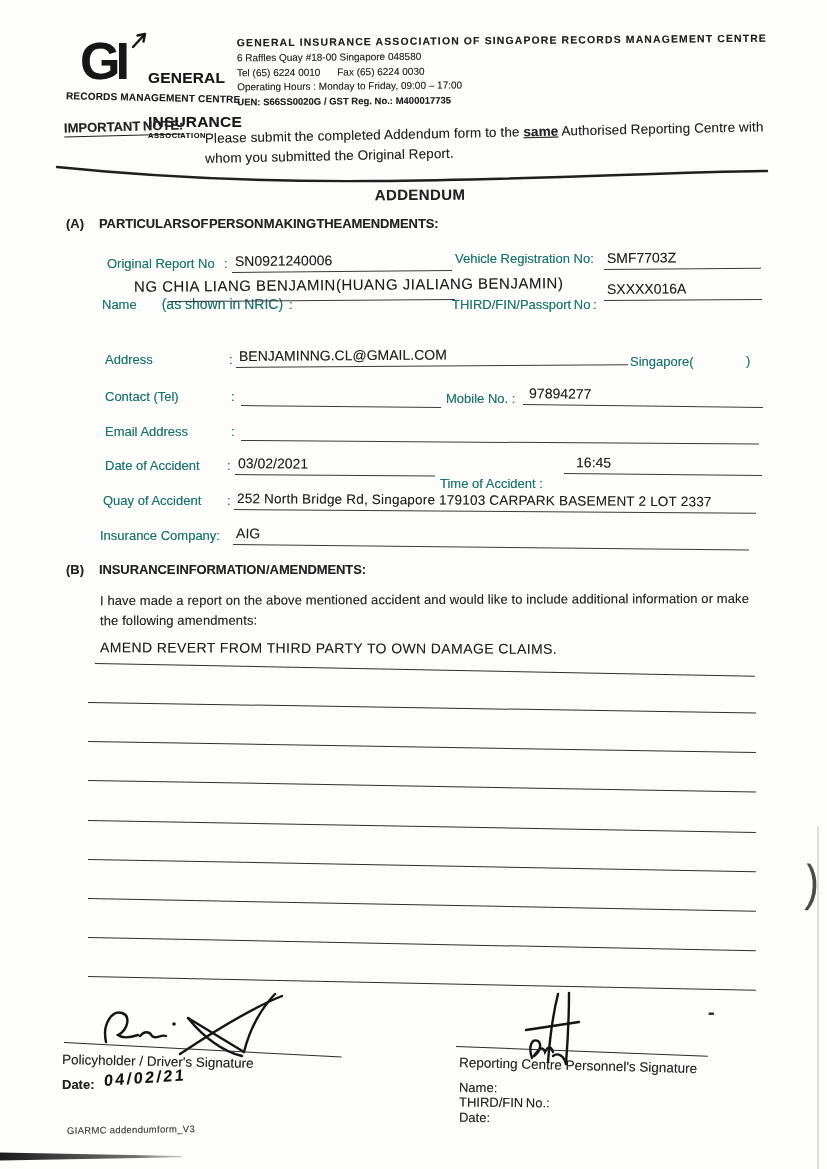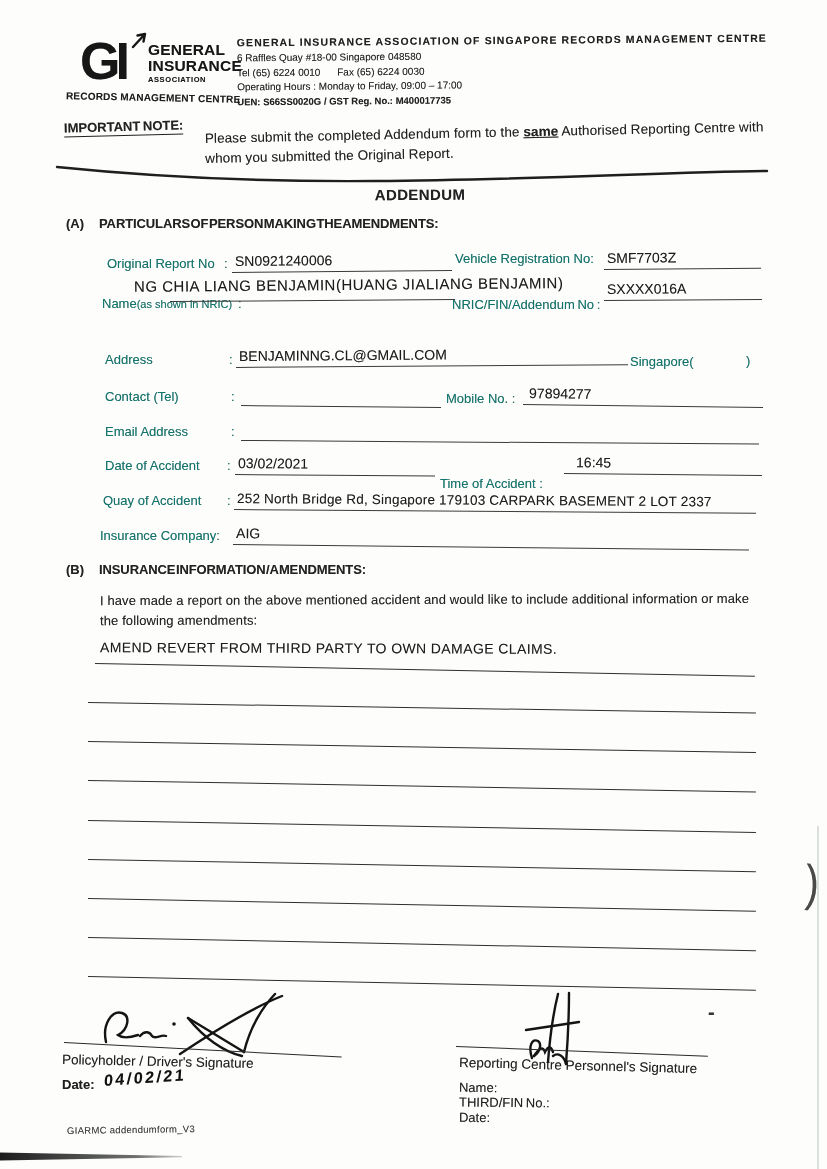--- a/index.html
+++ b/index.html
@@ -6,39 +6,39 @@
   .page{
     position:relative;width:827px;height:1169px;overflow:hidden;
     background:#fdfdfc;color:#222;
     font-family:"Liberation Sans",sans-serif;
     text-shadow:0 0 .4px rgba(40,40,40,.38);
   }
   .abs{position:absolute;white-space:nowrap;}
   
   .gi-mono{position:absolute;left:80px;top:32px;font-size:52px;font-weight:900;letter-spacing:-5px;color:#161616;line-height:58px;}
   .logo-stack{position:absolute;left:148px;top:42px;color:#161616;}
-  .logo-l1{font-size:15.5px;font-weight:900;line-height:16px;letter-spacing:.2px;}
+  .logo-l1{font-size:15.5px;font-weight:900;line-height:16px;letter-spacing:.2px;margin-top:28px;}
   .logo-l3{font-size:7.5px;font-weight:900;letter-spacing:.6px;margin-top:1px;}
   .logo-sub{position:absolute;left:66px;top:92px;font-size:10px;font-weight:700;letter-spacing:.2px;transform:rotate(1.2deg);color:#1d1d1d;}
   .hdr-block{position:absolute;left:237px;top:34px;width:540px;transform:rotate(-.5deg);color:#202020;}
   .hdr-title{font-size:10.5px;font-weight:800;letter-spacing:1.1px;margin-bottom:3px;}
   .hdr-line{font-size:10px;line-height:14.5px;}
   .hdr-uen{font-size:9.5px;font-weight:600;line-height:14px;}
   
   .note-label{position:absolute;left:64px;top:119px;font-size:13px;font-weight:800;border-bottom:1.8px solid #1f1f1f;padding-bottom:1px;transform:rotate(-1.5deg);word-spacing:-1px;}
   .note-text{position:absolute;left:205px;top:123px;width:570px;font-size:13.5px;line-height:20px;transform:rotate(-1.2deg);letter-spacing:.1px;}
   .note-em{font-weight:800;text-decoration:underline;}
   .divider-svg{position:absolute;left:55px;top:158px;}
   .doc-title{position:absolute;left:0;top:186px;width:840px;text-align:center;font-size:15px;font-weight:800;letter-spacing:.4px;transform:rotate(-.3deg);}
   
   .sec-tag{position:absolute;font-size:13px;font-weight:800;}
   .sec-head{position:absolute;font-size:13px;font-weight:800;word-spacing:-3px;letter-spacing:-.1px;}
   
   .lbl{position:absolute;font-size:13px;color:#0f766e;white-space:nowrap;}
-  .tiny{font-size:11px;}
+  .tiny{font-size:14px;margin-left:25px;}
   .fill{position:absolute;height:20px;border-bottom:1.5px solid #3a3a3a;transform-origin:left bottom;}
   .val{display:inline-block;font-size:14px;line-height:19px;padding-left:3px;white-space:nowrap;color:#1b1b1b;}
   .val-sm{font-size:13.5px;letter-spacing:.2px;}
   .name-val{position:absolute;left:134px;top:276px;font-size:15px;letter-spacing:.5px;color:#1b1b1b;transform:rotate(-.5deg);}
   
   .intro{position:absolute;left:100px;top:590px;width:655px;font-size:13px;line-height:19.5px;white-space:normal;transform:rotate(-.2deg);letter-spacing:.1px;}
   .amend{position:absolute;left:100px;top:640px;font-size:14px;letter-spacing:.4px;color:#1b1b1b;transform:rotate(.2deg);}
   .rule-line{position:absolute;left:88px;width:668px;height:0;border-top:1.7px solid #2e2e2e;transform-origin:left center;}
   
   .sig-line{position:absolute;height:0;border-top:1.6px solid #2a2a2a;transform-origin:left center;}
@@ -93,21 +93,21 @@
 
   <span class="lbl" style="left:107px;top:256px">Original Report No</span>
   <span class="lbl" style="left:224px;top:256px">:</span>
   <span class="fill" style="left:232px;top:252px;width:220px;transform:rotate(-.5deg)"><span class="val">SN0921240006</span></span>
   <span class="lbl" style="left:455px;top:251px">Vehicle Registration No:</span>
   <span class="fill" style="left:604px;top:249px;width:157px;transform:rotate(-.5deg)"><span class="val">SMF7703Z</span></span>
 
   <span class="name-val">NG CHIA LIANG BENJAMIN(HUANG JIALIANG BENJAMIN)</span>
   <span class="lbl" style="left:102px;top:296px"><span>Name</span><span class="tiny">(as shown in NRIC)</span><span style="margin-left:6px">:</span></span>
   <span class="fill" style="left:170px;top:281px;width:285px;transform:rotate(-.4deg)"></span>
-  <span class="lbl" style="left:452px;top:297px;word-spacing:-1px">NRIC/FIN/Addendum No :</span>
+  <span class="lbl" style="left:452px;top:297px;word-spacing:-1px">THIRD/FIN/Passport No :</span>
   <span class="fill" style="left:604px;top:280px;width:158px;transform:rotate(-.4deg)"><span class="val">SXXXX016A</span></span>
 
 
   <span class="lbl" style="left:105px;top:352px">Address</span>
   <span class="lbl" style="left:229px;top:352px">:</span>
   <span class="fill" style="left:236px;top:347px;width:392px;transform:rotate(-.4deg)"><span class="val">BENJAMINNG.CL@GMAIL.COM</span></span>
   <span class="lbl" style="left:630px;top:354px">Singapore(</span>
   <span class="lbl" style="left:746px;top:353px">)</span>
 
   <span class="lbl" style="left:105px;top:389px">Contact (Tel)</span>

